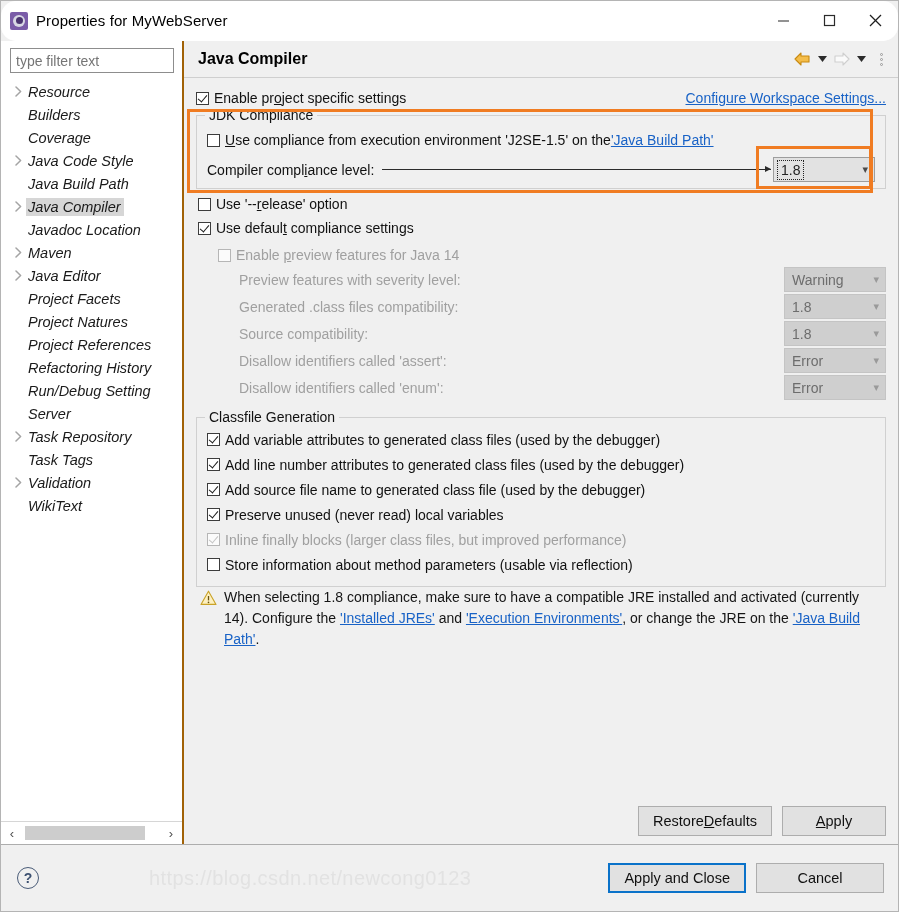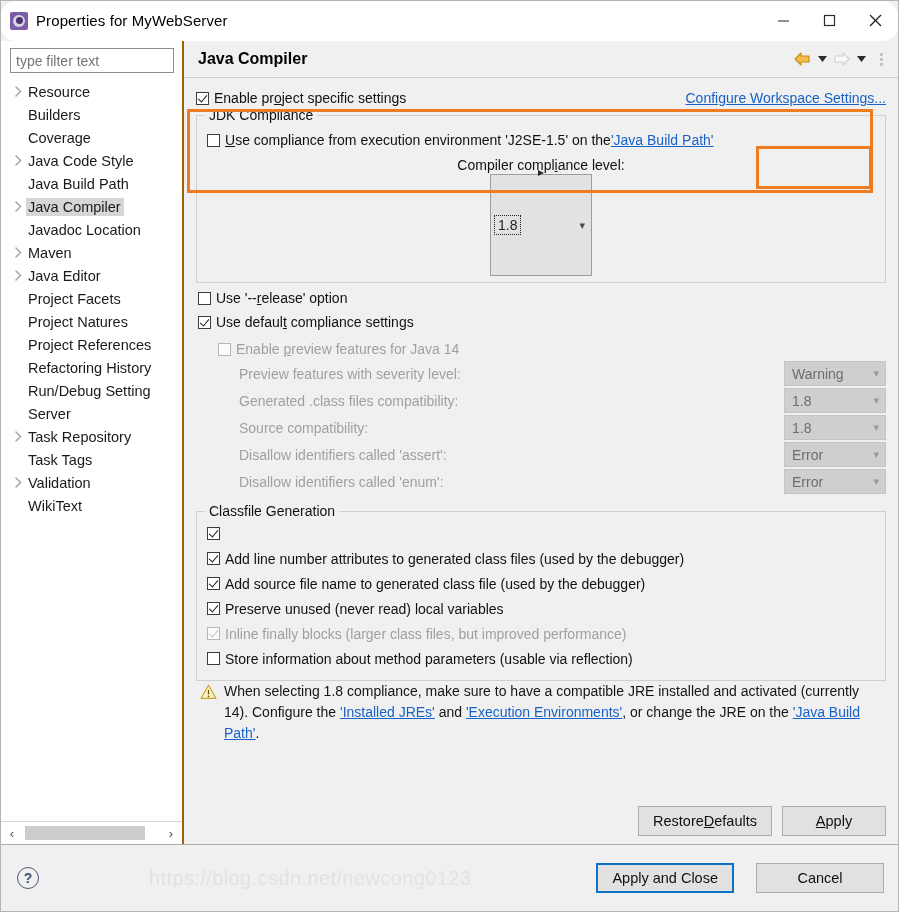--- a/index.html
+++ b/index.html
@@ -117,20 +117,21 @@
     padding-top: 2px;
   }
   .tree-item {
     height: 23px;
     display: flex;
     align-items: center;
     padding-left: 10px;
     font-size: 14.5px;
     color: #1a1a1a;
     white-space: nowrap;
+    font-style: italic;
   }
   .tw {
     width: 15px;
     flex: 0 0 15px;
     display: flex;
     align-items: center;
     justify-content: center;
     color: #9a9a9a;
   }
   .tree-label {
@@ -322,21 +323,20 @@
     border-color: #c4c4c4;
     color: #6d6d6d;
   }
   .combo-chev { color: #4a4a4a; font-size: 11px; line-height: 1; }
   .combo.dis .combo-chev { color: #9a9a9a; }
 
   .compliance-row {
     display: flex;
     align-items: center;
     margin-top: 6px;
-    flex-direction: column;
   }
   .dash-line {
     flex: 1 1 auto;
     height: 1px;
     background: #2b2b2b;
     margin: 0 2px 0 8px;
     position: relative;
   }
   .dash-line::after {
     content: "";
@@ -432,21 +432,21 @@
     display: flex;
     align-items: center;
     justify-content: center;
     font-size: 14px;
     font-weight: bold;
     box-sizing: border-box;
   }
   .footer-spacer { flex: 1 1 auto; }
   .footer-btns {
     display: flex;
-    gap: 22px;
+    gap: 10px;
     margin-left: 20px;
   }
   .btn-default {
     border: 2px solid #0a72c9;
     background: #e1e1e1;
     min-width: 128px;
   }
   .watermark {
     position: absolute;
     left: 148px;
@@ -725,20 +725,21 @@
                 </div>
               </div>
             </div>
         </div>
 
         <div class="group" style="margin-top:16px;padding-bottom:9px;">
           <div class="gtitle">Classfile Generation</div>
           <div class="group-inner" id="classfile-options" style="padding-top:9px;">
               <div class="row" style="min-height: 25px;">
                 <div class="cb checked"></div>
+                <span class="lbl">Add variable attributes to generated class files (used by the debugger)</span>
               </div>
               <div class="row" style="min-height: 25px;">
                 <div class="cb checked"></div>
                 <span class="lbl">Add line number attributes to generated class files (used by the debugger)</span>
               </div>
               <div class="row" style="min-height: 25px;">
                 <div class="cb checked"></div>
                 <span class="lbl">Add source file name to generated class file (used by the debugger)</span>
               </div>
               <div class="row" style="min-height: 25px;">

